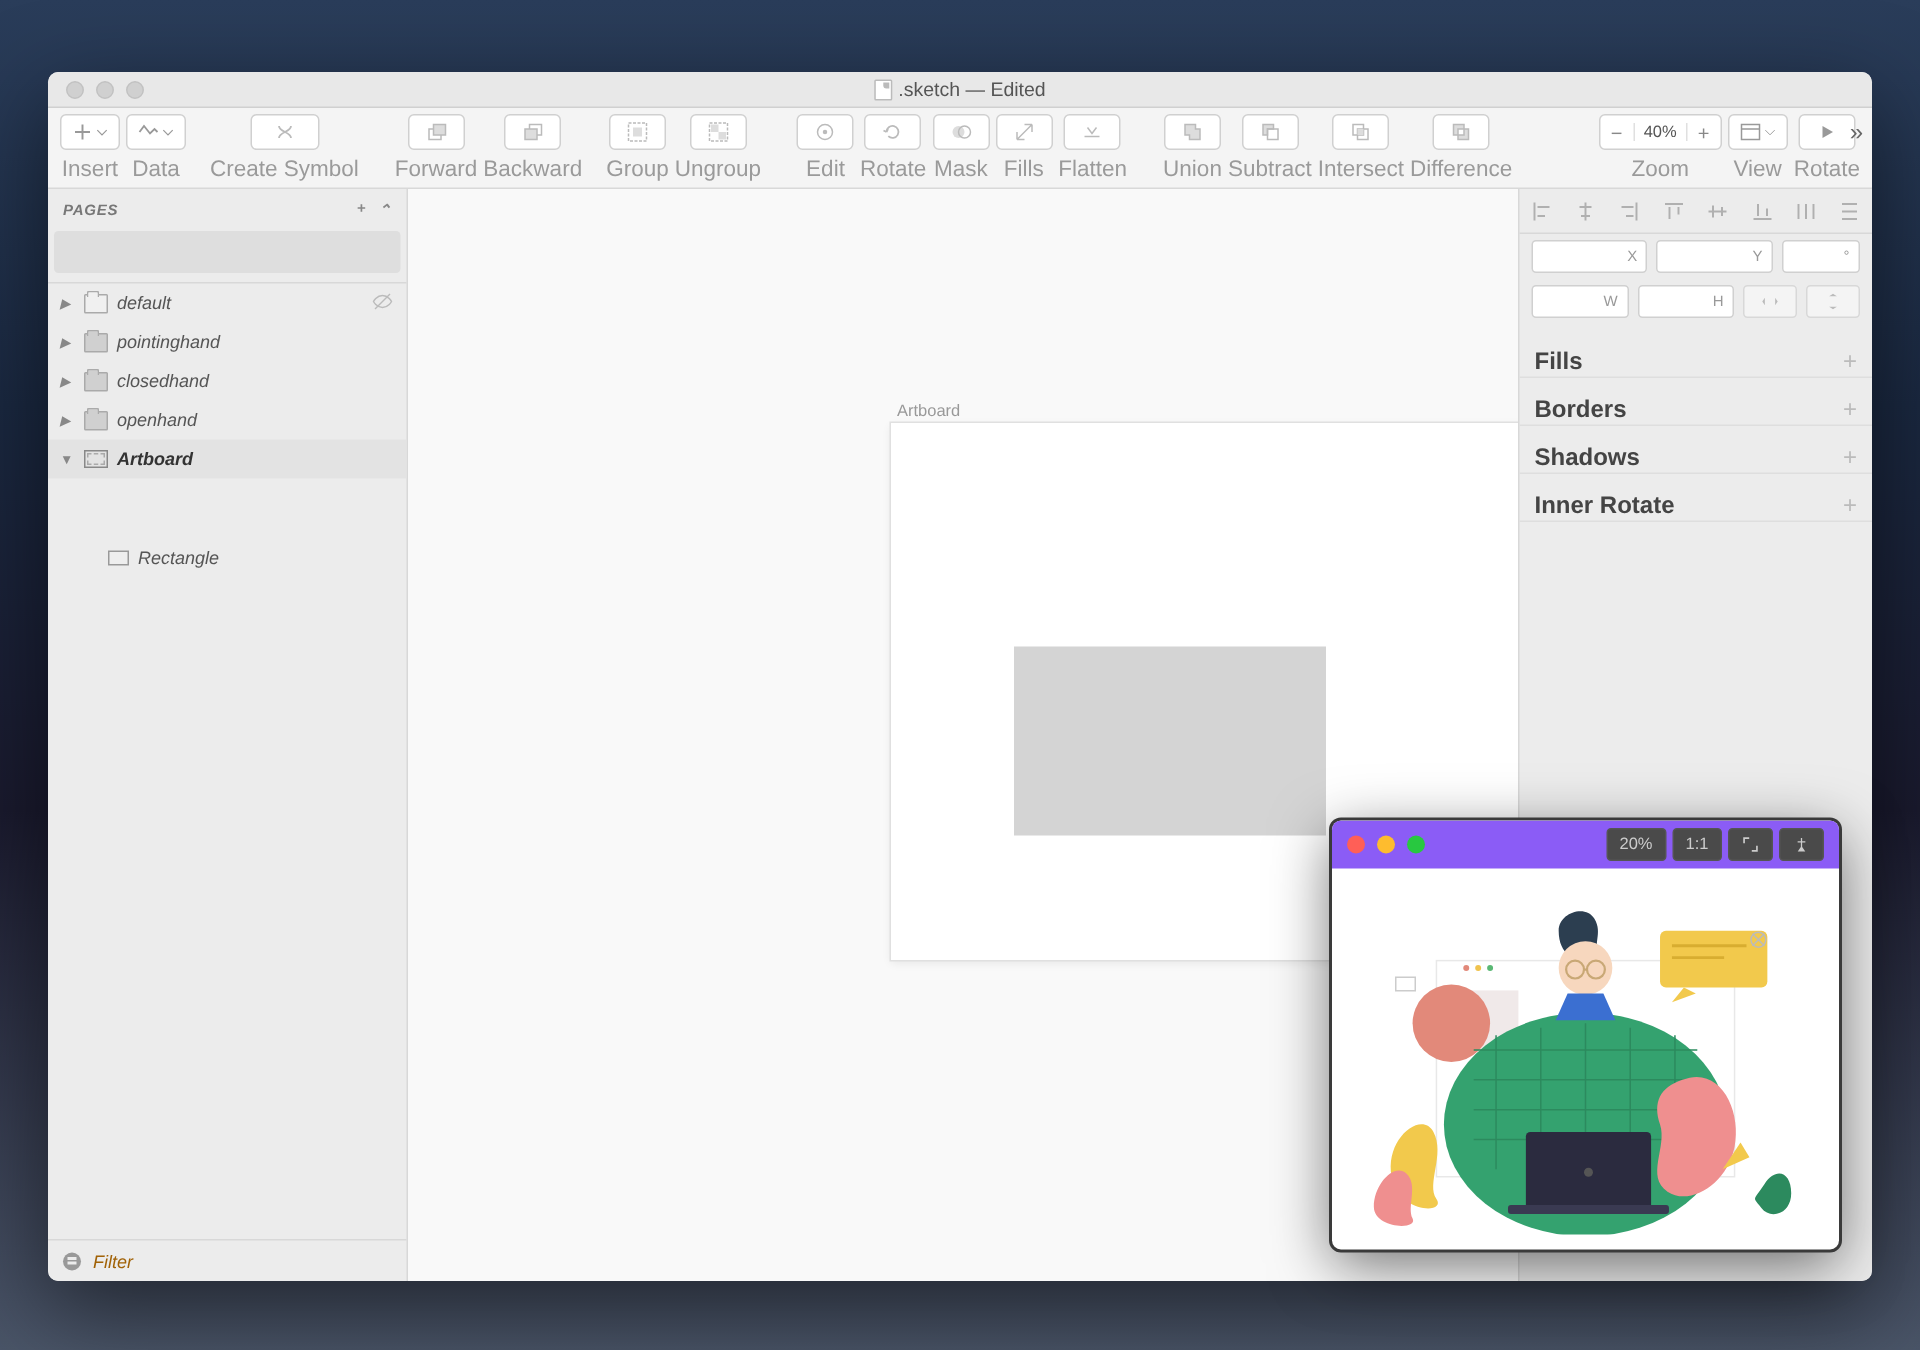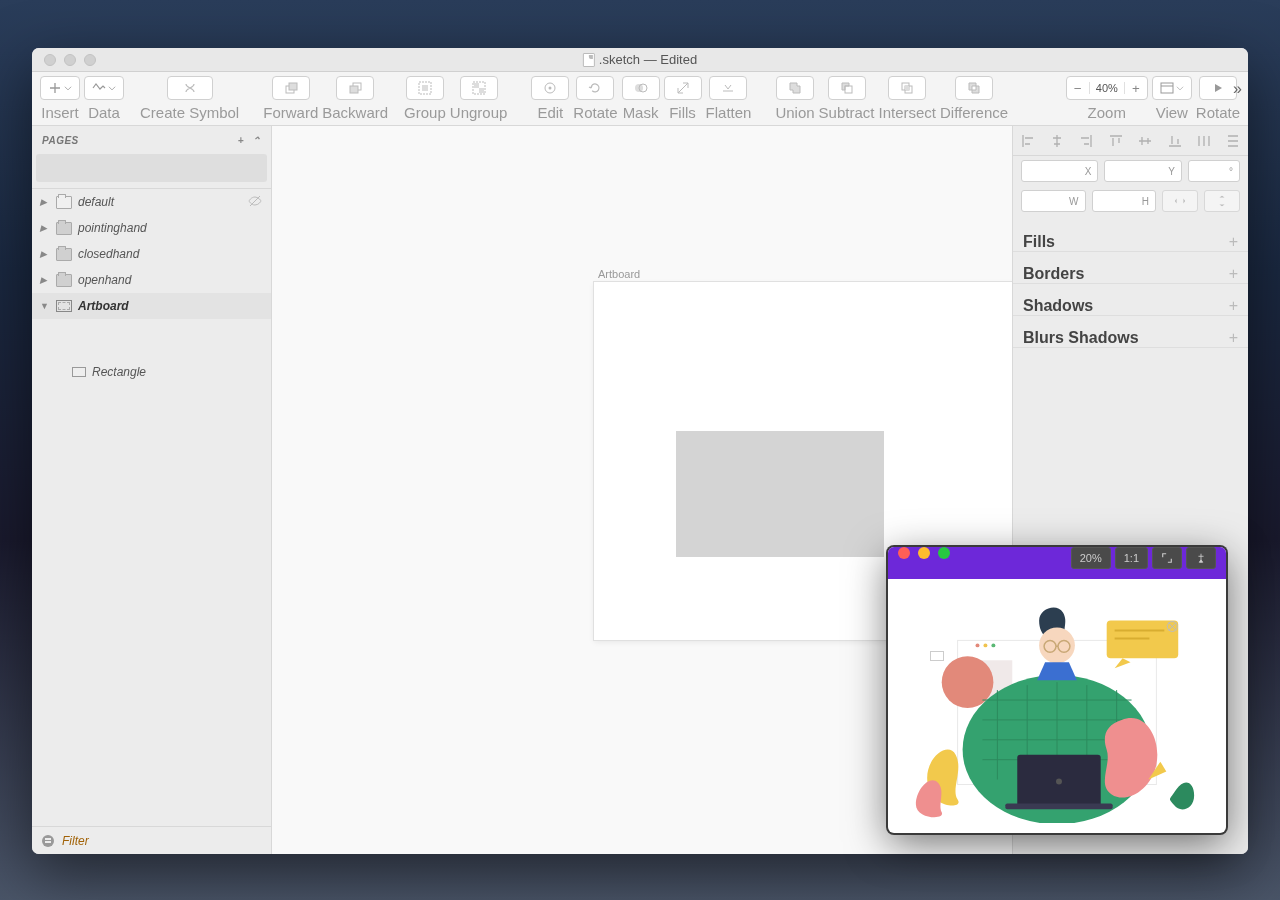--- a/index.html
+++ b/index.html
@@ -65,21 +65,21 @@
 .prop-field { flex:1; height:22px; background:#fff; border:1px solid #d0d0d0; border-radius:3px; display:flex; align-items:center; justify-content:flex-end; padding:0 6px; font-size:10px; color:#999;}
 .prop-mini { width:36px; height:22px; background:#f4f4f4; border:1px solid #d8d8d8; border-radius:3px; display:flex; align-items:center; justify-content:center; color:#aaa;}
 .section-head { height:28px; background:#e3e3e3; border-top:1px solid #d4d4d4; border-bottom:1px solid #d4d4d4; display:flex; align-items:center; padding:0 10px; font-size:10px; letter-spacing:.5px; color:#777; font-weight:600;}
 .section-head .chev { margin-left:auto; color:#aaa;}
 .style-row { height:32px; border-bottom:1px solid #dedede; display:flex; align-items:flex-end; padding:0 10px; font-size:16px; font-weight:600; color:#444;}
 .style-row .plus { margin-left:auto; color:#bbb; font-weight:400;}
 .style-row .box { margin-left:auto; width:12px; height:12px; border:1px solid #ccc; border-radius:2px;}
 
 
 .preview-win { position:absolute; top:547px; left:888px; width:338px; height:286px; background:#fff; border-radius:6px; box-shadow:0 0 0 2px #3a3a3a, 0 10px 40px rgba(0,0,0,.55); overflow:hidden;}
-.preview-tb { height:32px; background:#6d28d9; display:flex; align-items:flex-start; padding:0 10px; gap:8px;}
+.preview-tb { height:32px; background:#8b5cf6; display:flex; align-items:center; padding:0 10px; gap:8px;}
 .preview-tb .dot { width:12px; height:12px; border-radius:50%; }
 .dot.r{background:#ff5f57;} .dot.y{background:#febc2e;} .dot.g{background:#28c840;}
 .preview-tb .pbtns { margin-left:auto; display:flex; gap:4px;}
 .preview-tb .pbtn { height:22px; padding:0 8px; background:#4a4a4a; border:1px solid #555; border-radius:3px; color:#ccc; font-size:11px; display:flex; align-items:center;}
 .preview-canvas { position:absolute; top:40px; left:10px; right:10px; bottom:10px; background:#fff; }
 .preview-canvas svg { width:100%; height:100%; display:block;}
 .tiny-rect { position:absolute; top:64px; left:32px; width:14px; height:10px; border:1px solid #ccc; }
 
 svg.ico { width:16px; height:16px; }
 .align-row svg.ico { width:14px; height:14px; stroke:#b0b0b0; }
@@ -423,21 +423,21 @@
         </div>
       <div class="style-row">
           <span>Borders</span>
           <span class="plus">+</span>
         </div>
       <div class="style-row">
           <span>Shadows</span>
           <span class="plus">+</span>
         </div>
       <div class="style-row">
-          <span>Blurs Shadows</span>
+          <span>Inner Rotate</span>
           <span class="plus">+</span>
         </div>
     </div>
   </div>
 </div>
 
 <div class="preview-win">
   <div class="preview-tb">
     <span class="dot r"></span>
     <span class="dot y"></span>

